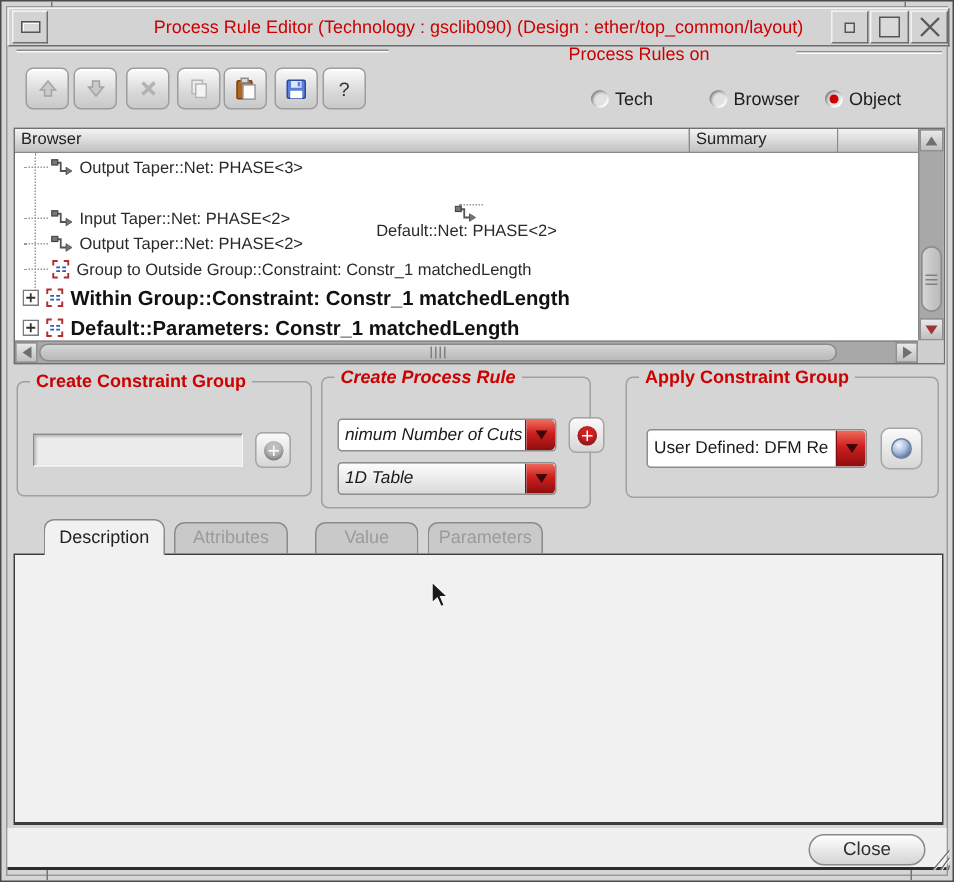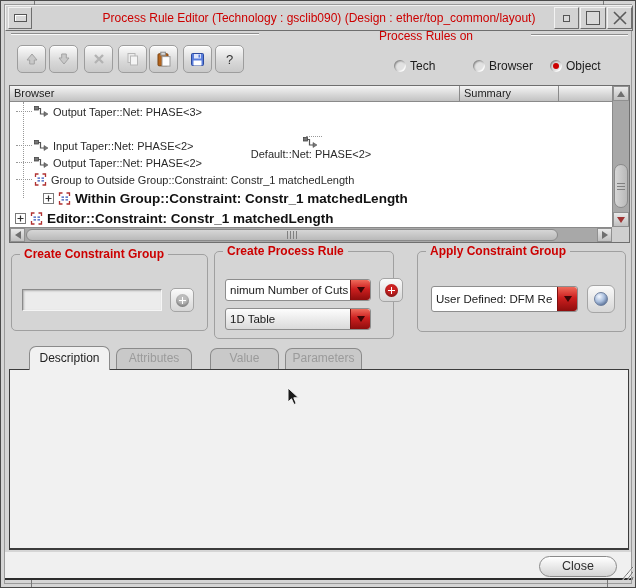--- a/index.html
+++ b/index.html
@@ -238,21 +238,21 @@
         <span class="connector"></span>
         <span class="t-icon">
             <svg width="13" height="13">
               <path d="M4.5 1 H1.5 V4 M8.5 1 H11.5 V4 M1.5 9 V12 H4.5 M11.5 9 V12 H8.5" stroke="#b03030" stroke-width="1.3" fill="none"></path>
               <path d="M3.5 5.2 H6 M7.5 5.2 H10 M3.5 7.8 H6 M7.5 7.8 H10" stroke="#3355bb" stroke-width="1.2"></path>
             </svg>
           </span>
         <span class="t-label">Group to Outside Group::Constraint: Constr_1 matchedLength</span>
       </div>
 
-      <div class="tree-row big" style="top:87px;padding-left:28px;">
+      <div class="tree-row big" style="top:87px;">
         <span class="expander">
             <svg width="11" height="11">
               <rect x="0.5" y="0.5" width="10" height="10" fill="#fff" stroke="#7a7a7a"></rect>
               <path d="M2.5 5.5 H8.5 M5.5 2.5 V8.5" stroke="#333" stroke-width="1.2"></path>
             </svg>
           </span>
         <span class="t-icon">
             <svg width="13" height="13">
               <path d="M4.5 1 H1.5 V4 M8.5 1 H11.5 V4 M1.5 9 V12 H4.5 M11.5 9 V12 H8.5" stroke="#b03030" stroke-width="1.3" fill="none"></path>
               <path d="M3.5 5.2 H6 M7.5 5.2 H10 M3.5 7.8 H6 M7.5 7.8 H10" stroke="#3355bb" stroke-width="1.2"></path>
@@ -267,21 +267,21 @@
               <rect x="0.5" y="0.5" width="10" height="10" fill="#fff" stroke="#7a7a7a"></rect>
               <path d="M2.5 5.5 H8.5 M5.5 2.5 V8.5" stroke="#333" stroke-width="1.2"></path>
             </svg>
           </span>
         <span class="t-icon">
             <svg width="13" height="13">
               <path d="M4.5 1 H1.5 V4 M8.5 1 H11.5 V4 M1.5 9 V12 H4.5 M11.5 9 V12 H8.5" stroke="#b03030" stroke-width="1.3" fill="none"></path>
               <path d="M3.5 5.2 H6 M7.5 5.2 H10 M3.5 7.8 H6 M7.5 7.8 H10" stroke="#3355bb" stroke-width="1.2"></path>
             </svg>
           </span>
-        <span class="t-label">Editor::Constraint: Constr_1 matchedLength</span>
+        <span class="t-label">Default::Parameters: Constr_1 matchedLength</span>
       </div>
     </div>
 
     <div class="vscroll">
       <div class="sc-btn sc-up">
           <span class="tri-up"></span>
         </div>
       <div class="v-thumb">
         <span class="grip-h"></span>
         <span class="grip-h"></span>
@@ -309,21 +309,21 @@
   </div>
 
   <div class="gbox" style="left:10px;top:253px;width:197px;height:77px;">
     <span class="glegend">Create Constraint Group</span>
     <input class="txt-input" style="left: 10px; top: 34px; width: 140px;" value="">
     <div class="add-btn" style="left:158px;top:33px;">
       <span class="plus-circle gray"></span>
     </div>
   </div>
 
-  <div class="gbox" style="left:213px;top:250px;width:180px;height:88px;">
+  <div class="gbox" style="left:213px;top:250px;width:180px;height:88px;font-style:italic;">
     <span class="glegend">Create Process Rule</span>
     <div class="combo" style="left:10px;top:27px;width:146px;">
       <span class="combo-text">nimum Number of Cuts</span>
       <span class="combo-arrow">
           <span class="tri"></span>
         </span>
     </div>
     <div class="add-btn" style="left:164px;top:26px;">
       <span class="plus-circle"></span>
     </div>

